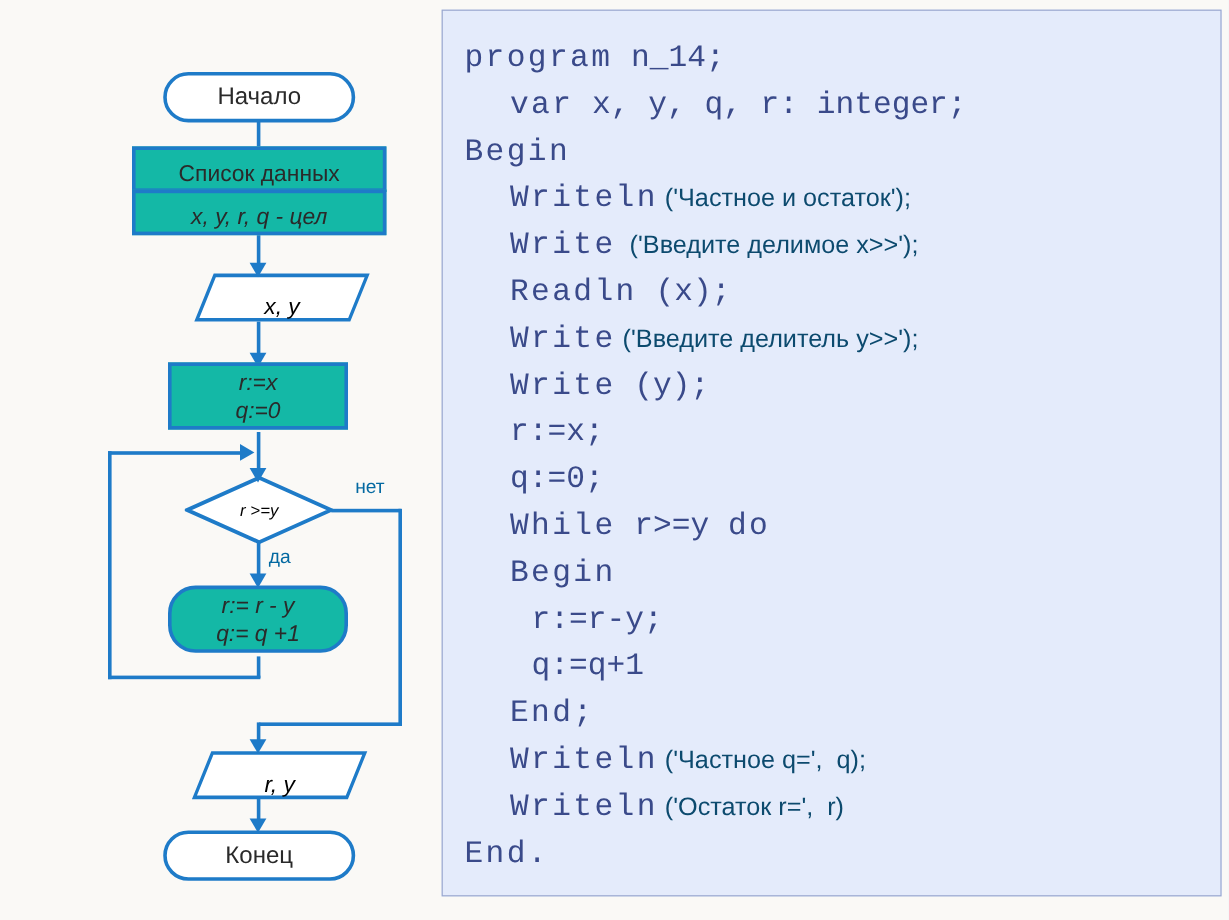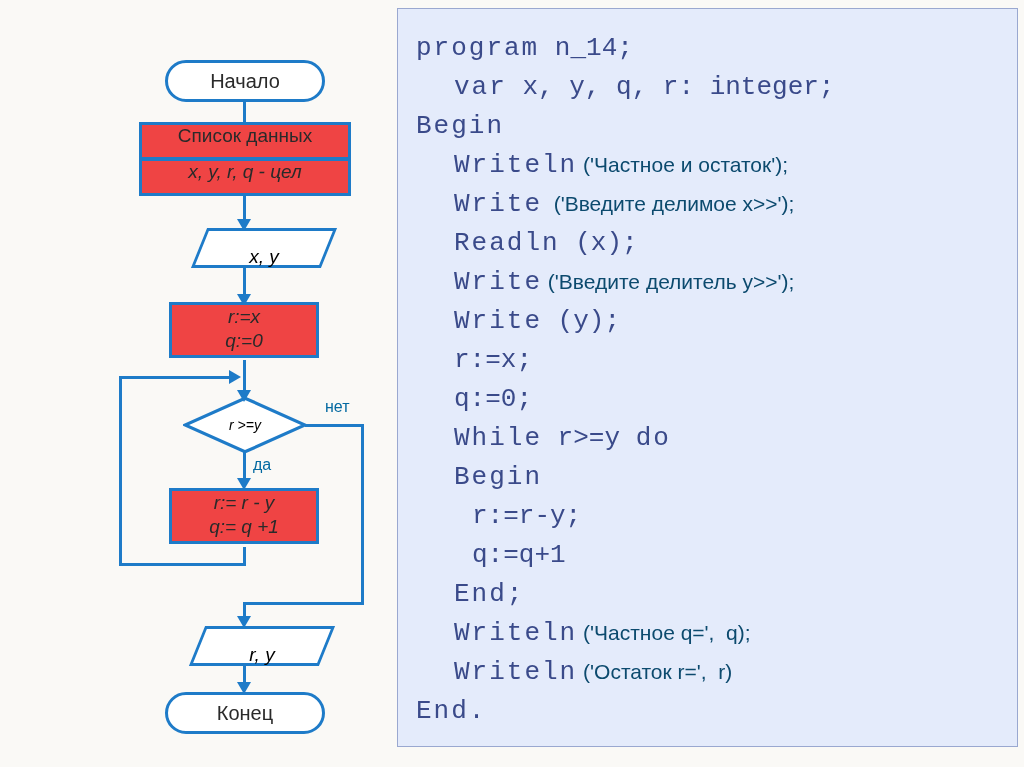--- a/index.html
+++ b/index.html
@@ -13,21 +13,20 @@
   }
   .page {
     display: flex;
     width: 100%;
     height: 100%;
   }
   .flowchart {
     width: 352px;
     height: 100%;
     position: relative;
-    margin-left: 29px;
   }
   .code-panel {
     flex: 1;
     background: #e4ebfb;
     border: 1px solid #9aa8d0;
     margin: 8px 6px 20px 16px;
     padding: 20px 18px;
     font-family: "Courier New", monospace;
     font-size: 26px;
     color: #3a4a8a;
@@ -49,23 +48,23 @@
     background: #fff;
     display: flex;
     align-items: center;
     justify-content: center;
     font-size: 20px;
     color: #2a2a2a;
   }
   .process {
     position: absolute;
     border: 3px solid #1e7bc8;
-    background: #ef4444;
-    display: flex;
-    align-items: flex-start;
+    background: #14b8a6;
+    display: flex;
+    align-items: flex-end;
     justify-content: center;
     text-align: center;
     font-size: 19px;
     font-style: italic;
     color: #2a2a2a;
   }
   .process.noitalic { font-style: normal; }
   .io {
     position: absolute;
     width: 130px;
@@ -174,21 +173,21 @@
 
     <div class="decision" style="left:156px; top:398px;">
       <svg viewBox="0 0 120 54" preserveAspectRatio="none">
         <polygon points="60,2 118,27 60,52 2,27" fill="#fff" stroke="#1e7bc8" stroke-width="3"></polygon>
       </svg>
       <span>r &gt;=y</span>
     </div>
     <div class="label" style="left:296px; top:398px;">нет</div>
     <div class="label" style="left:224px; top:456px;">да</div>
 
-    <div class="process" style="left:140px; top:488px; width:150px; height:56px; white-space:pre-line; line-height:1.25;">
+    <div class="process" style="left:140px; top:488px; width:150px; height:56px; white-space:pre-line; line-height:1.25;border-radius:23px;">
       <span>r:= r - y
 q:= q +1</span>
     </div>
 
     <div class="io" style="left:168px; top:626px;">
       <span>r, y</span>
     </div>
 
     <div class="terminator" style="left:136px; top:692px;">
       <span>Конец</span>

